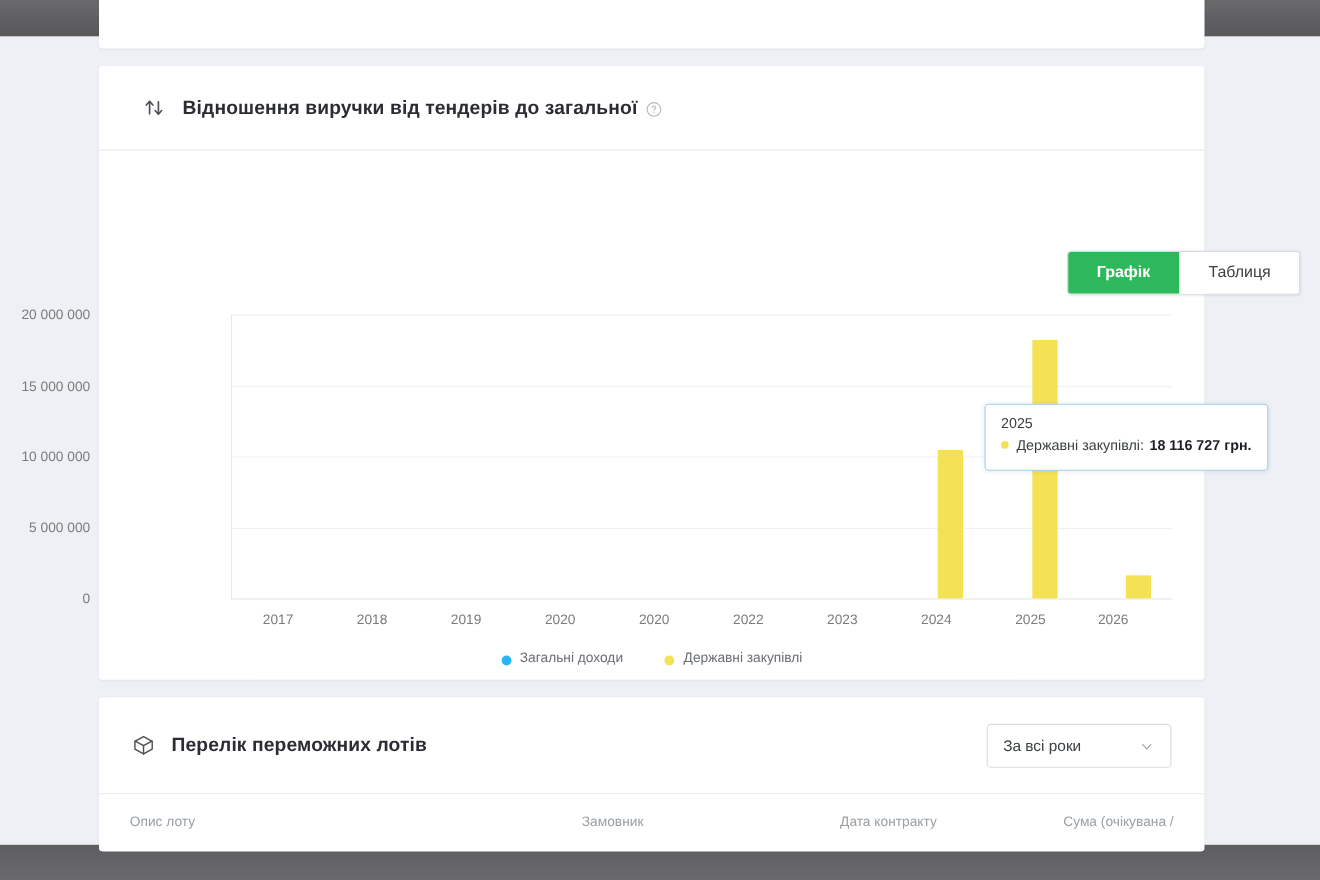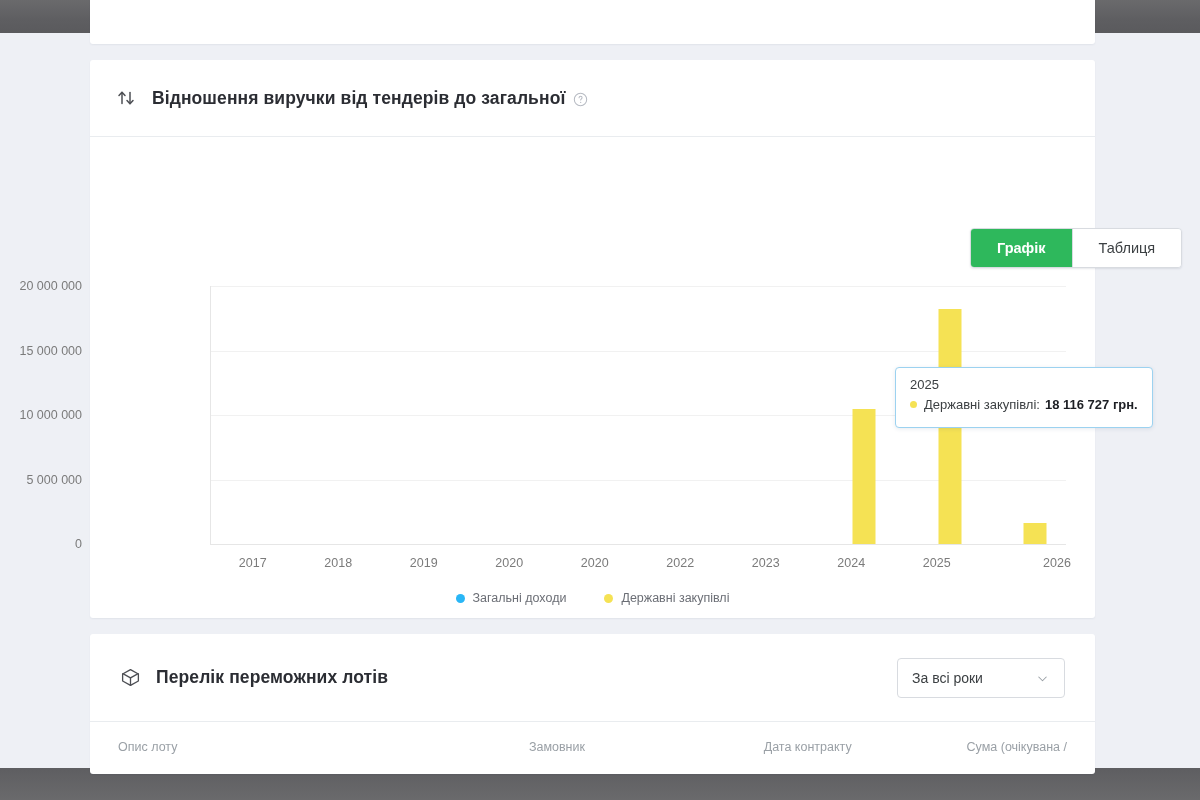--- a/index.html
+++ b/index.html
@@ -25,21 +25,21 @@
     box-shadow:0 1px 2px rgba(20,30,60,.06);
   }
   .card-prev{left:90px;top:-40px;width:1005px;height:84px;}
   .card-chart{left:90px;top:60px;width:1005px;height:558px;}
   .card-lots{left:90px;top:634px;width:1005px;height:140px;}
 
   
   .card-head{
     position:relative;height:77px;box-sizing:border-box;
     border-bottom:1px solid #e9ecef;
-    display:flex;align-items:center;padding:0 24px;
+    display:flex;align-items:center;padding:0 38px;
   }
   .head-icon{
     width:24px;height:24px;display:inline-flex;align-items:center;justify-content:center;
     color:#4d4f54;margin-right:14px;flex:none;
   }
   .card-title{
     font-size:17.5px;color:#2b2d33;font-weight:700;letter-spacing:.1px;
     white-space:nowrap;
   }
   .help-icon{
@@ -92,21 +92,21 @@
   .tt-row{display:flex;align-items:center;white-space:nowrap;}
   .tt-dot{width:7px;height:7px;border-radius:50%;background:#f5e254;margin-right:7px;flex:none;}
   .tt-label{color:#3c4043;}
   .tt-value{font-weight:700;color:#1d1f24;margin-left:5px;}
 
   
   .legend{
     position:absolute;top:454px;left:0;width:1005px;
     display:flex;justify-content:center;gap:38px;
   }
-  .lg-item{display:flex;align-items:center;font-size:12.5px;color:#6b6e75;cursor:pointer;}
+  .lg-item{display:flex;align-items:flex-end;font-size:12.5px;color:#6b6e75;cursor:pointer;}
   .lg-dot{width:9px;height:9px;border-radius:50%;margin-right:8px;flex:none;}
 
   
   .lots-head{
     position:relative;height:88px;box-sizing:border-box;
     border-bottom:1px solid #e9ecef;display:flex;align-items:center;padding:0 28px;
   }
   .select{
     position:absolute;right:30px;top:24px;width:168px;height:40px;
     border:1px solid #d8dbe0;border-radius:4px;background:#fff;
@@ -175,21 +175,21 @@
         <div class="ytick" style="top: 149px;">20 000 000</div>
         <div class="xtick" style="left: 162.75px;">2017</div>
         <div class="xtick" style="left: 248.25px;">2018</div>
         <div class="xtick" style="left: 333.75px;">2019</div>
         <div class="xtick" style="left: 419.25px;">2020</div>
         <div class="xtick" style="left: 504.75px;">2020</div>
         <div class="xtick" style="left: 590.25px;">2022</div>
         <div class="xtick" style="left: 675.75px;">2023</div>
         <div class="xtick" style="left: 761.25px;">2024</div>
         <div class="xtick" style="left: 846.75px;">2025</div>
-        <div class="xtick" style="left: 967px;">2026</div>
+        <div class="xtick" style="left: 922px;">2026</div>
       </div>
 
     <div class="tooltip">
       <div class="tt-year">2025</div>
       <div class="tt-row">
         <span class="tt-dot"></span>
         <span class="tt-label">Державні закупівлі</span>
         <span class="tt-label">:</span>
         <span class="tt-value">18 116 727 грн.</span>
       </div>

